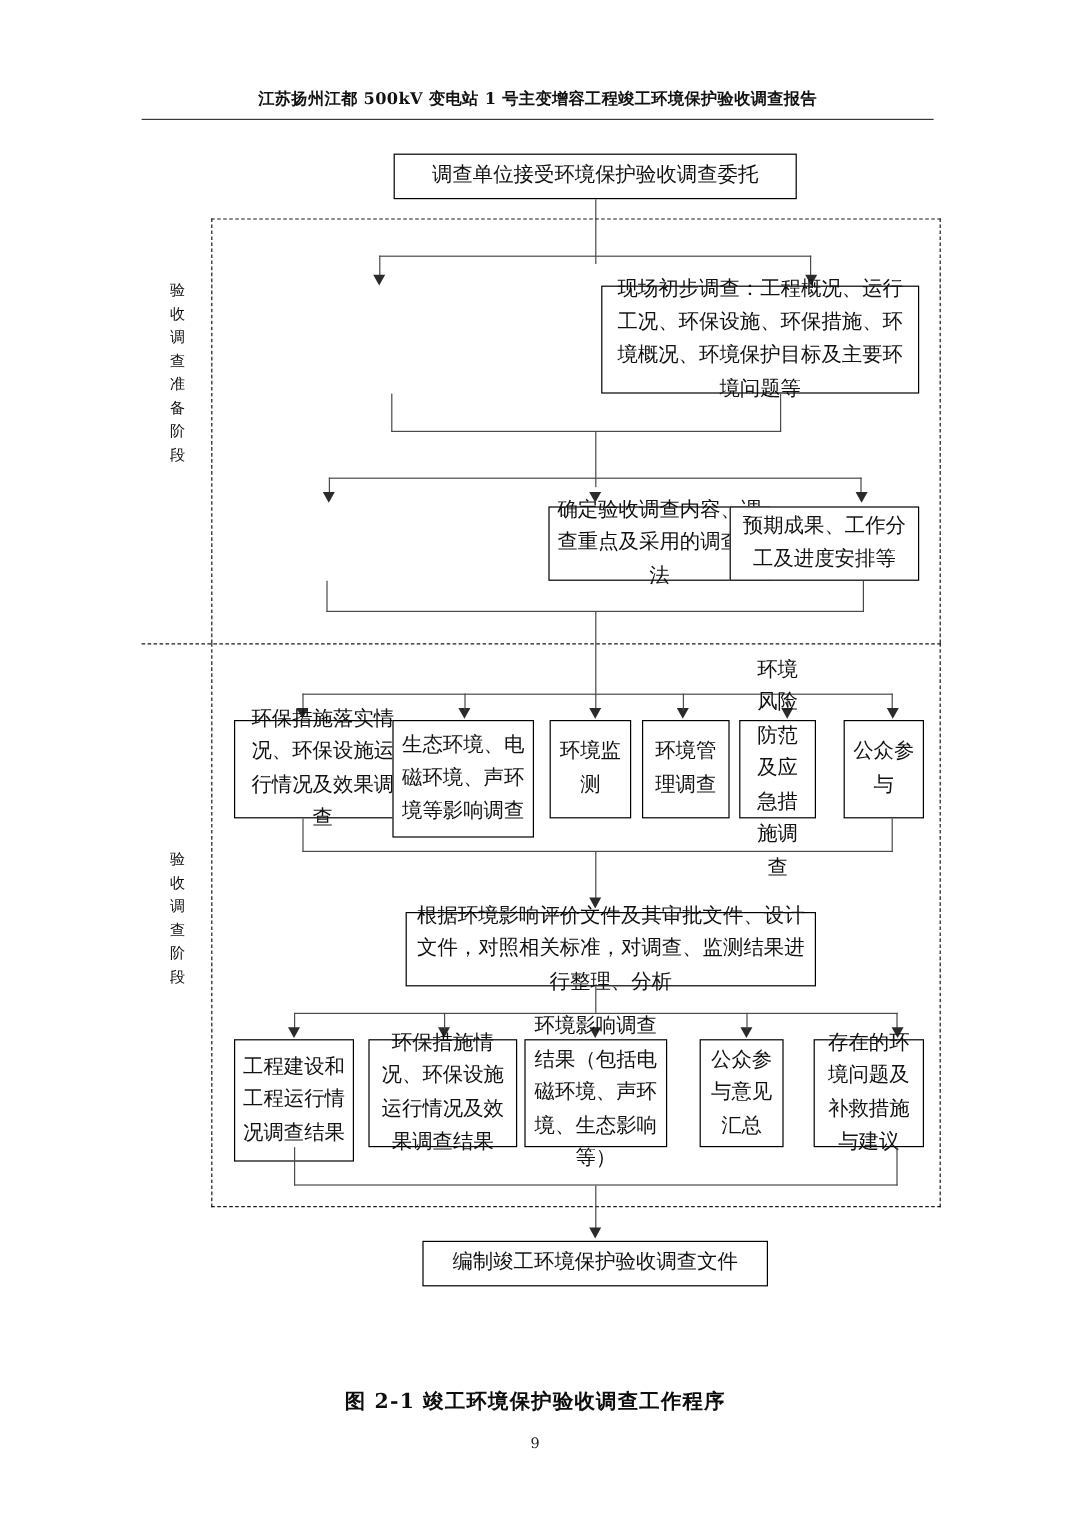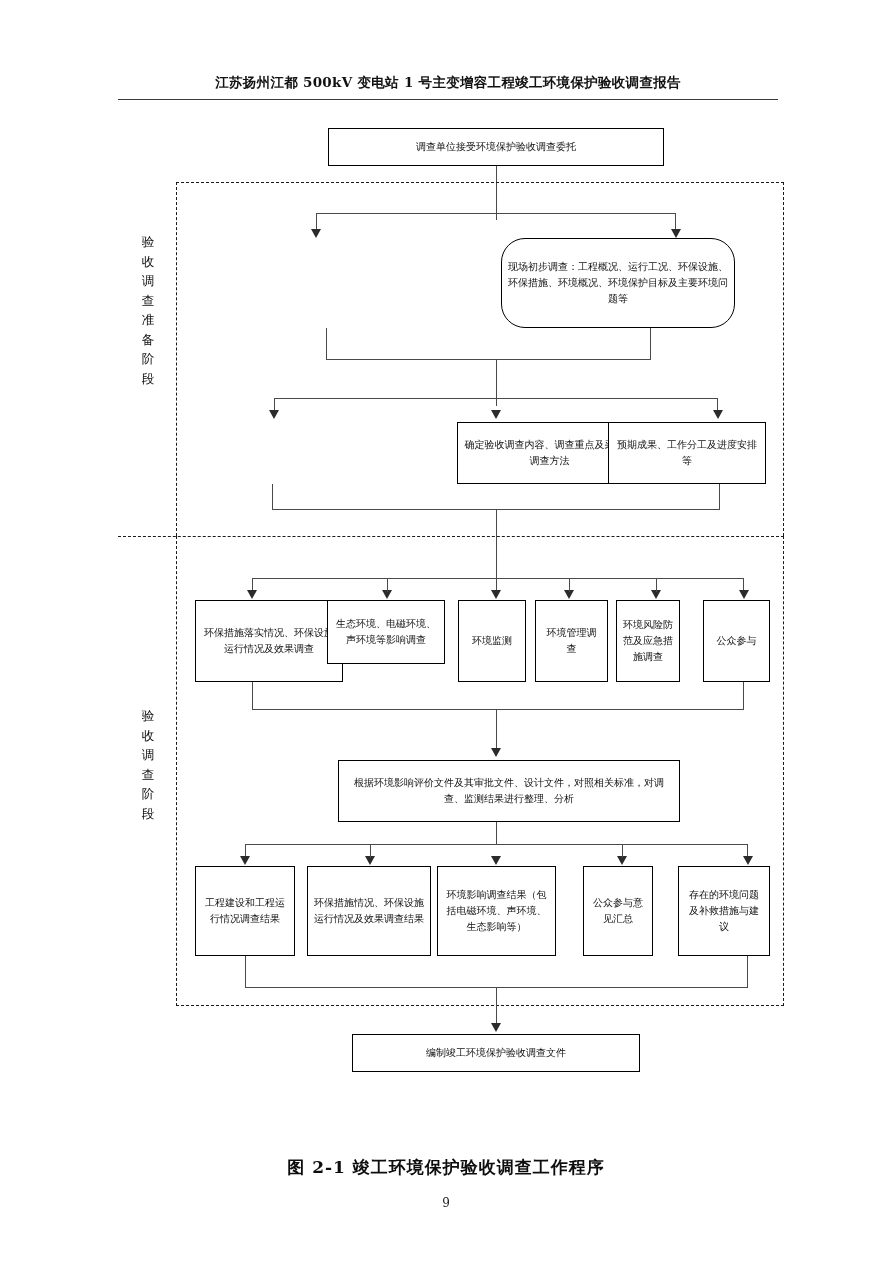--- a/index.html
+++ b/index.html
@@ -45,21 +45,21 @@
   .box {
     position: absolute;
     box-sizing: border-box;
     border: 1.3px solid #000;
     background: #fff;
     display: flex;
     align-items: center;
     justify-content: center;
     text-align: center;
     font-family: "DejaVu Serif", "Liberation Serif", serif;
-    font-size: 10px;
+    font-size: 17px;
     line-height: 1.62;
     color: #111;
     padding: 2px 6px;
   }
   .box span { display: block; width: 100%; }
 
   
   .vline {
     position: absolute;
     width: 0;
@@ -162,21 +162,21 @@
     <span>准</span>
     <span>备</span>
     <span>阶</span>
     <span>段</span>
   </div>
 
   <div class="bus-up" style="left:316px; top:213px; width:360px; height:22px;"></div>
   <div class="arrow" style="left:310.5px; top:229px;"></div>
   <div class="arrow" style="left:670.5px; top:229px;"></div>
 
-  <div class="box" style="left:501px; top:238px; width:234px; height:90px;border-radius:24px;">
+  <div class="box" style="left:501px; top:238px; width:265px; height:90px;">
     <span>现场初步调查：工程概况、运行工况、环保设施、环保措施、环境概况、环境保护目标及主要环境问题等</span>
   </div>
 
   <div class="bus" style="left:326px; top:328px; width:325px; height:32px;"></div>
   <div class="vline" style="left:496px; top:360px; height:46px;"></div>
 
   <div class="bus-up" style="left:274px; top:398px; width:444px; height:18px;"></div>
   <div class="arrow" style="left:268.5px; top:410px;"></div>
   <div class="arrow" style="left:490.5px; top:410px;"></div>
   <div class="arrow" style="left:712.5px; top:410px;"></div>
@@ -210,21 +210,21 @@
   <div class="arrow" style="left:650.5px; top:590px;"></div>
   <div class="arrow" style="left:738.5px; top:590px;"></div>
 
   <div class="vline" style="left:387px; top:578px; height:14px;"></div>
   <div class="vline" style="left:569px; top:578px; height:14px;"></div>
   <div class="vline" style="left:656px; top:578px; height:14px;"></div>
 
   <div class="box" style="left:195px; top:600px; width:148px; height:82px;">
     <span>环保措施落实情况、环保设施运行情况及效果调查</span>
   </div>
-  <div class="box" style="left:327px; top:600px; width:118px; height:64px;">
+  <div class="box" style="left:327px; top:600px; width:118px; height:98px;">
     <span>生态环境、电磁环境、声环境等影响调查</span>
   </div>
   <div class="box" style="left:458px; top:600px; width:68px; height:82px;">
     <span>环境监测</span>
   </div>
   <div class="box" style="left:535px; top:600px; width:73px; height:82px;">
     <span>环境管理调查</span>
   </div>
   <div class="box" style="left:616px; top:600px; width:64px; height:82px;">
     <span>环境风险防范及应急措施调查</span>
@@ -244,21 +244,21 @@
   <div class="vline" style="left:496px; top:822px; height:22px;"></div>
   <div class="bus-up" style="left:245px; top:844px; width:503px; height:16px;"></div>
   <div class="arrow" style="left:239.5px; top:856px;"></div>
   <div class="arrow" style="left:364.5px; top:856px;"></div>
   <div class="arrow" style="left:490.5px; top:856px;"></div>
   <div class="arrow" style="left:616.5px; top:856px;"></div>
   <div class="arrow" style="left:742.5px; top:856px;"></div>
   <div class="vline" style="left:370px; top:844px; height:14px;"></div>
   <div class="vline" style="left:622px; top:844px; height:14px;"></div>
 
-  <div class="box" style="left:195px; top:866px; width:100px; height:90px;">
+  <div class="box" style="left:195px; top:866px; width:100px; height:102px;">
     <span>工程建设和工程运行情况调查结果</span>
   </div>
   <div class="box" style="left:307px; top:866px; width:124px; height:90px;">
     <span>环保措施情况、环保设施运行情况及效果调查结果</span>
   </div>
   <div class="box" style="left:437px; top:866px; width:119px; height:90px;">
     <span>环境影响调查结果（包括电磁环境、声环境、生态影响等）</span>
   </div>
   <div class="box" style="left:583px; top:866px; width:70px; height:90px;">
     <span>公众参与意见汇总</span>

